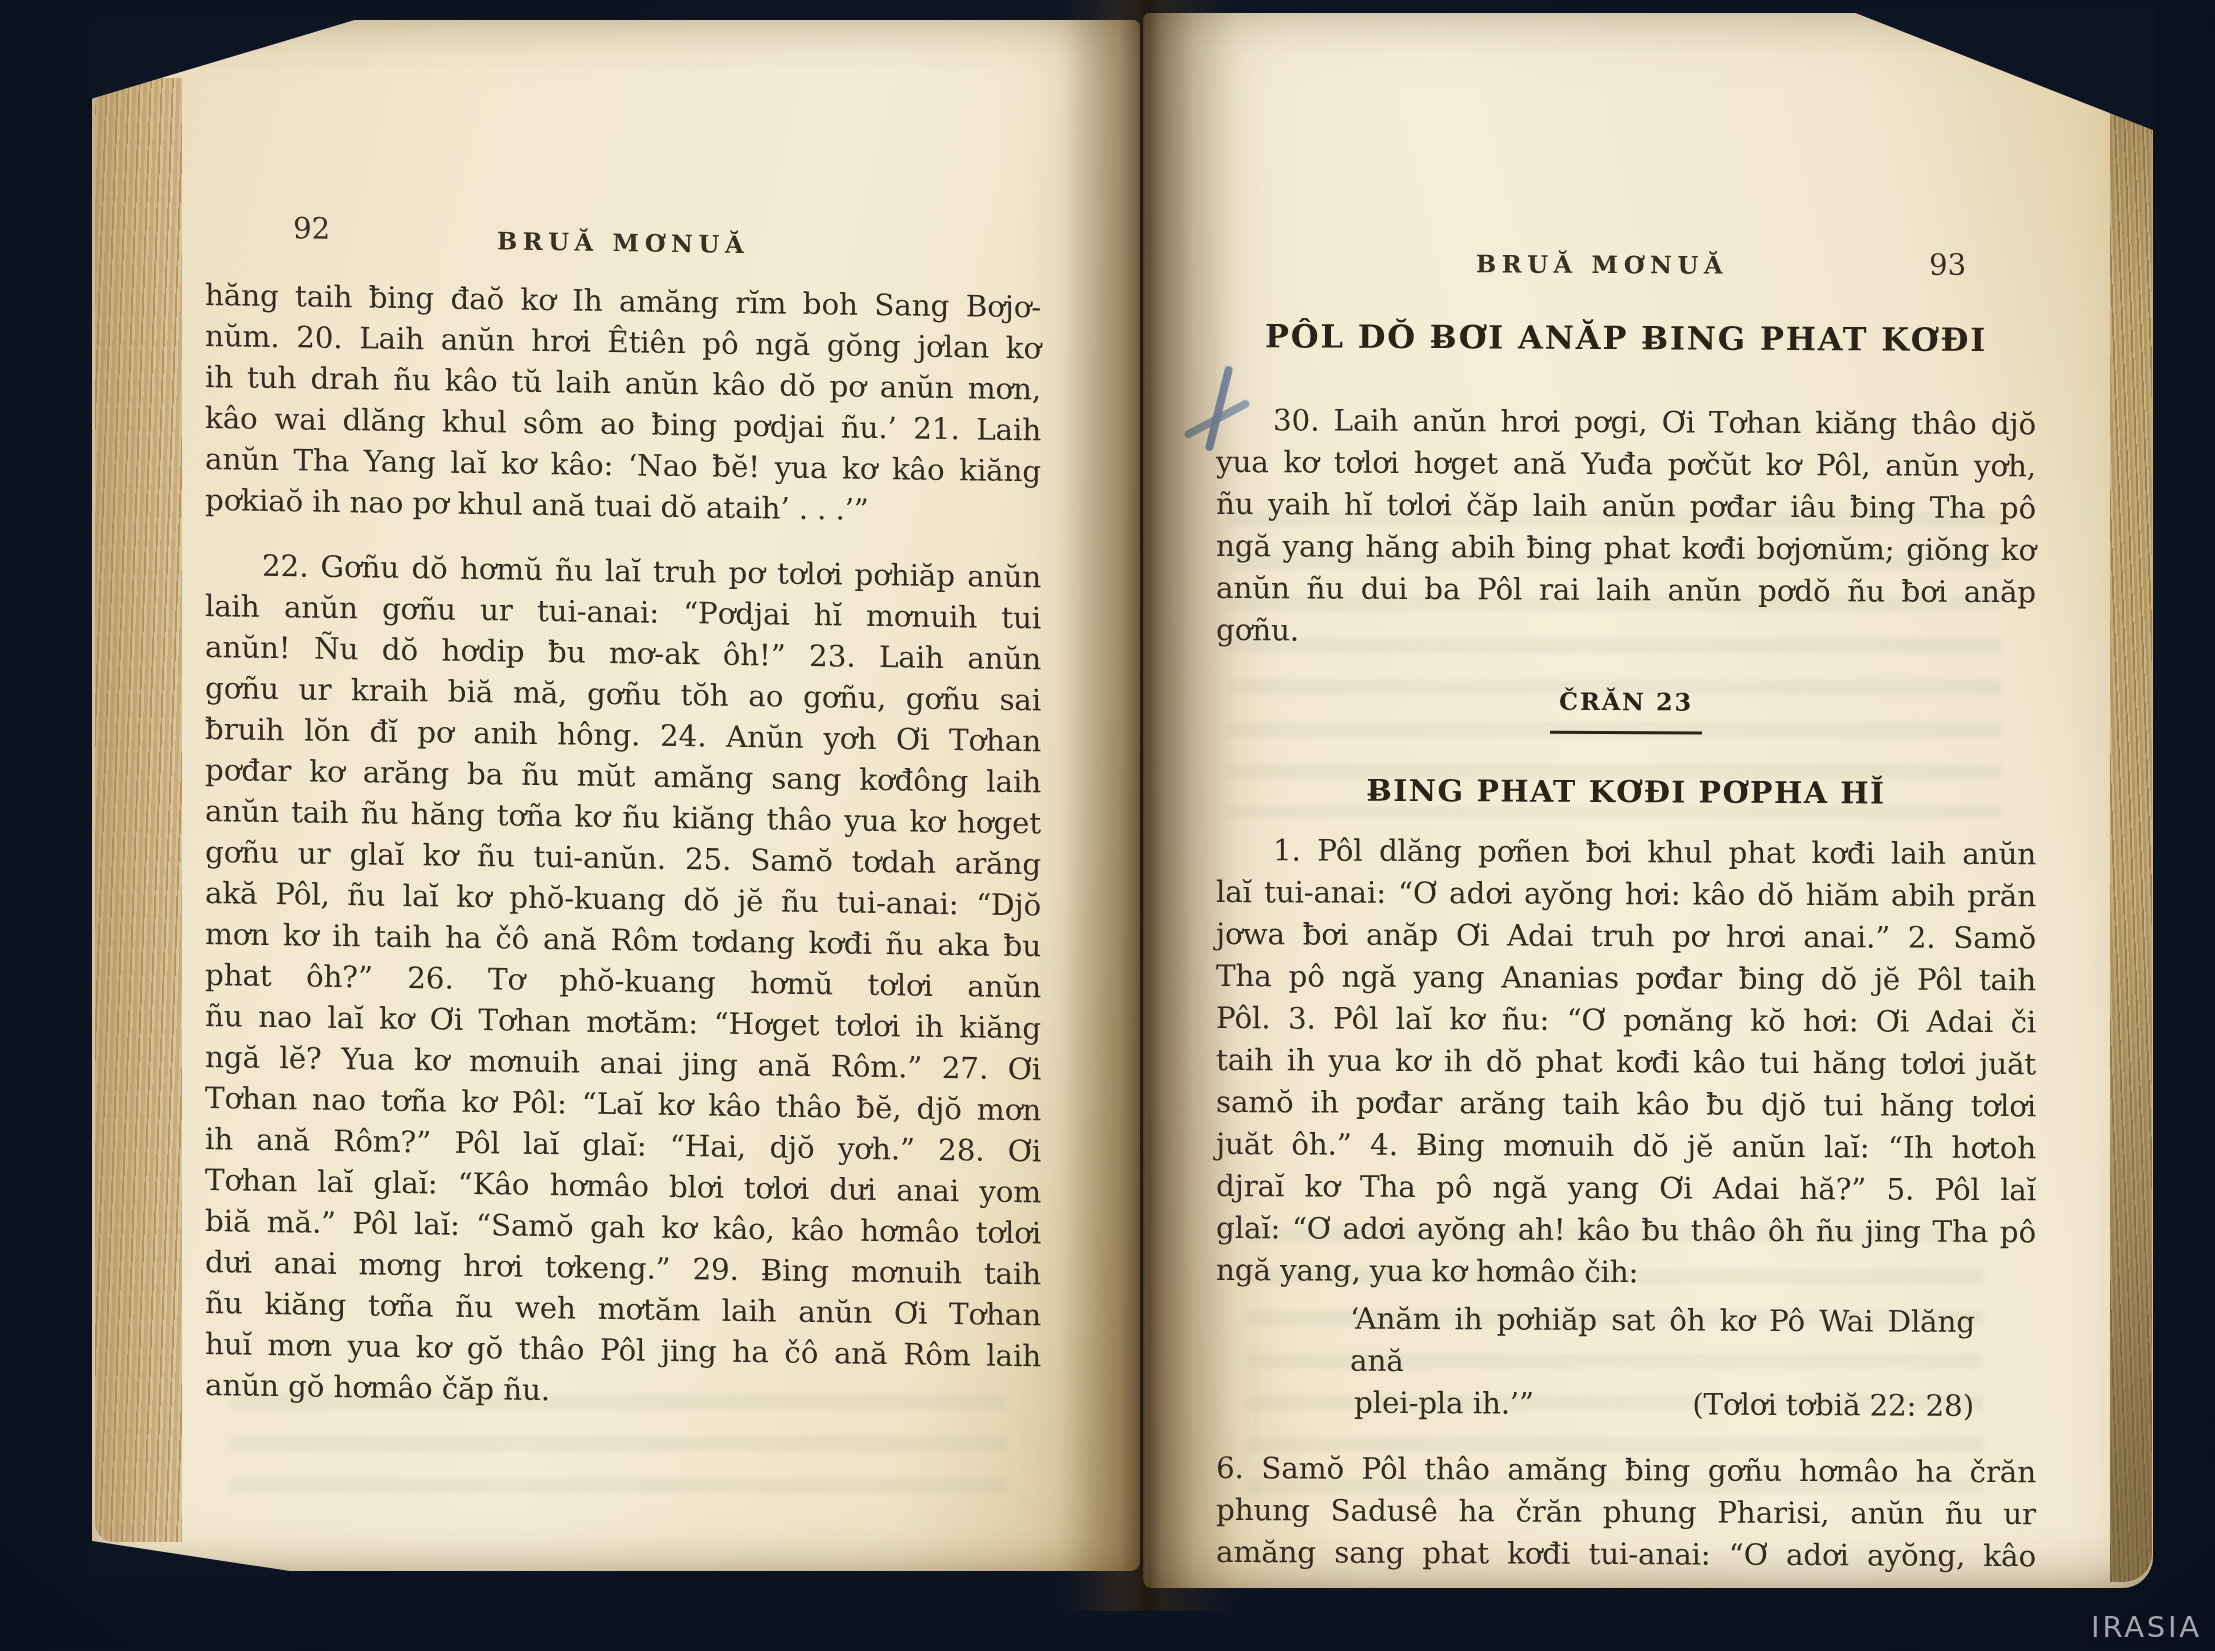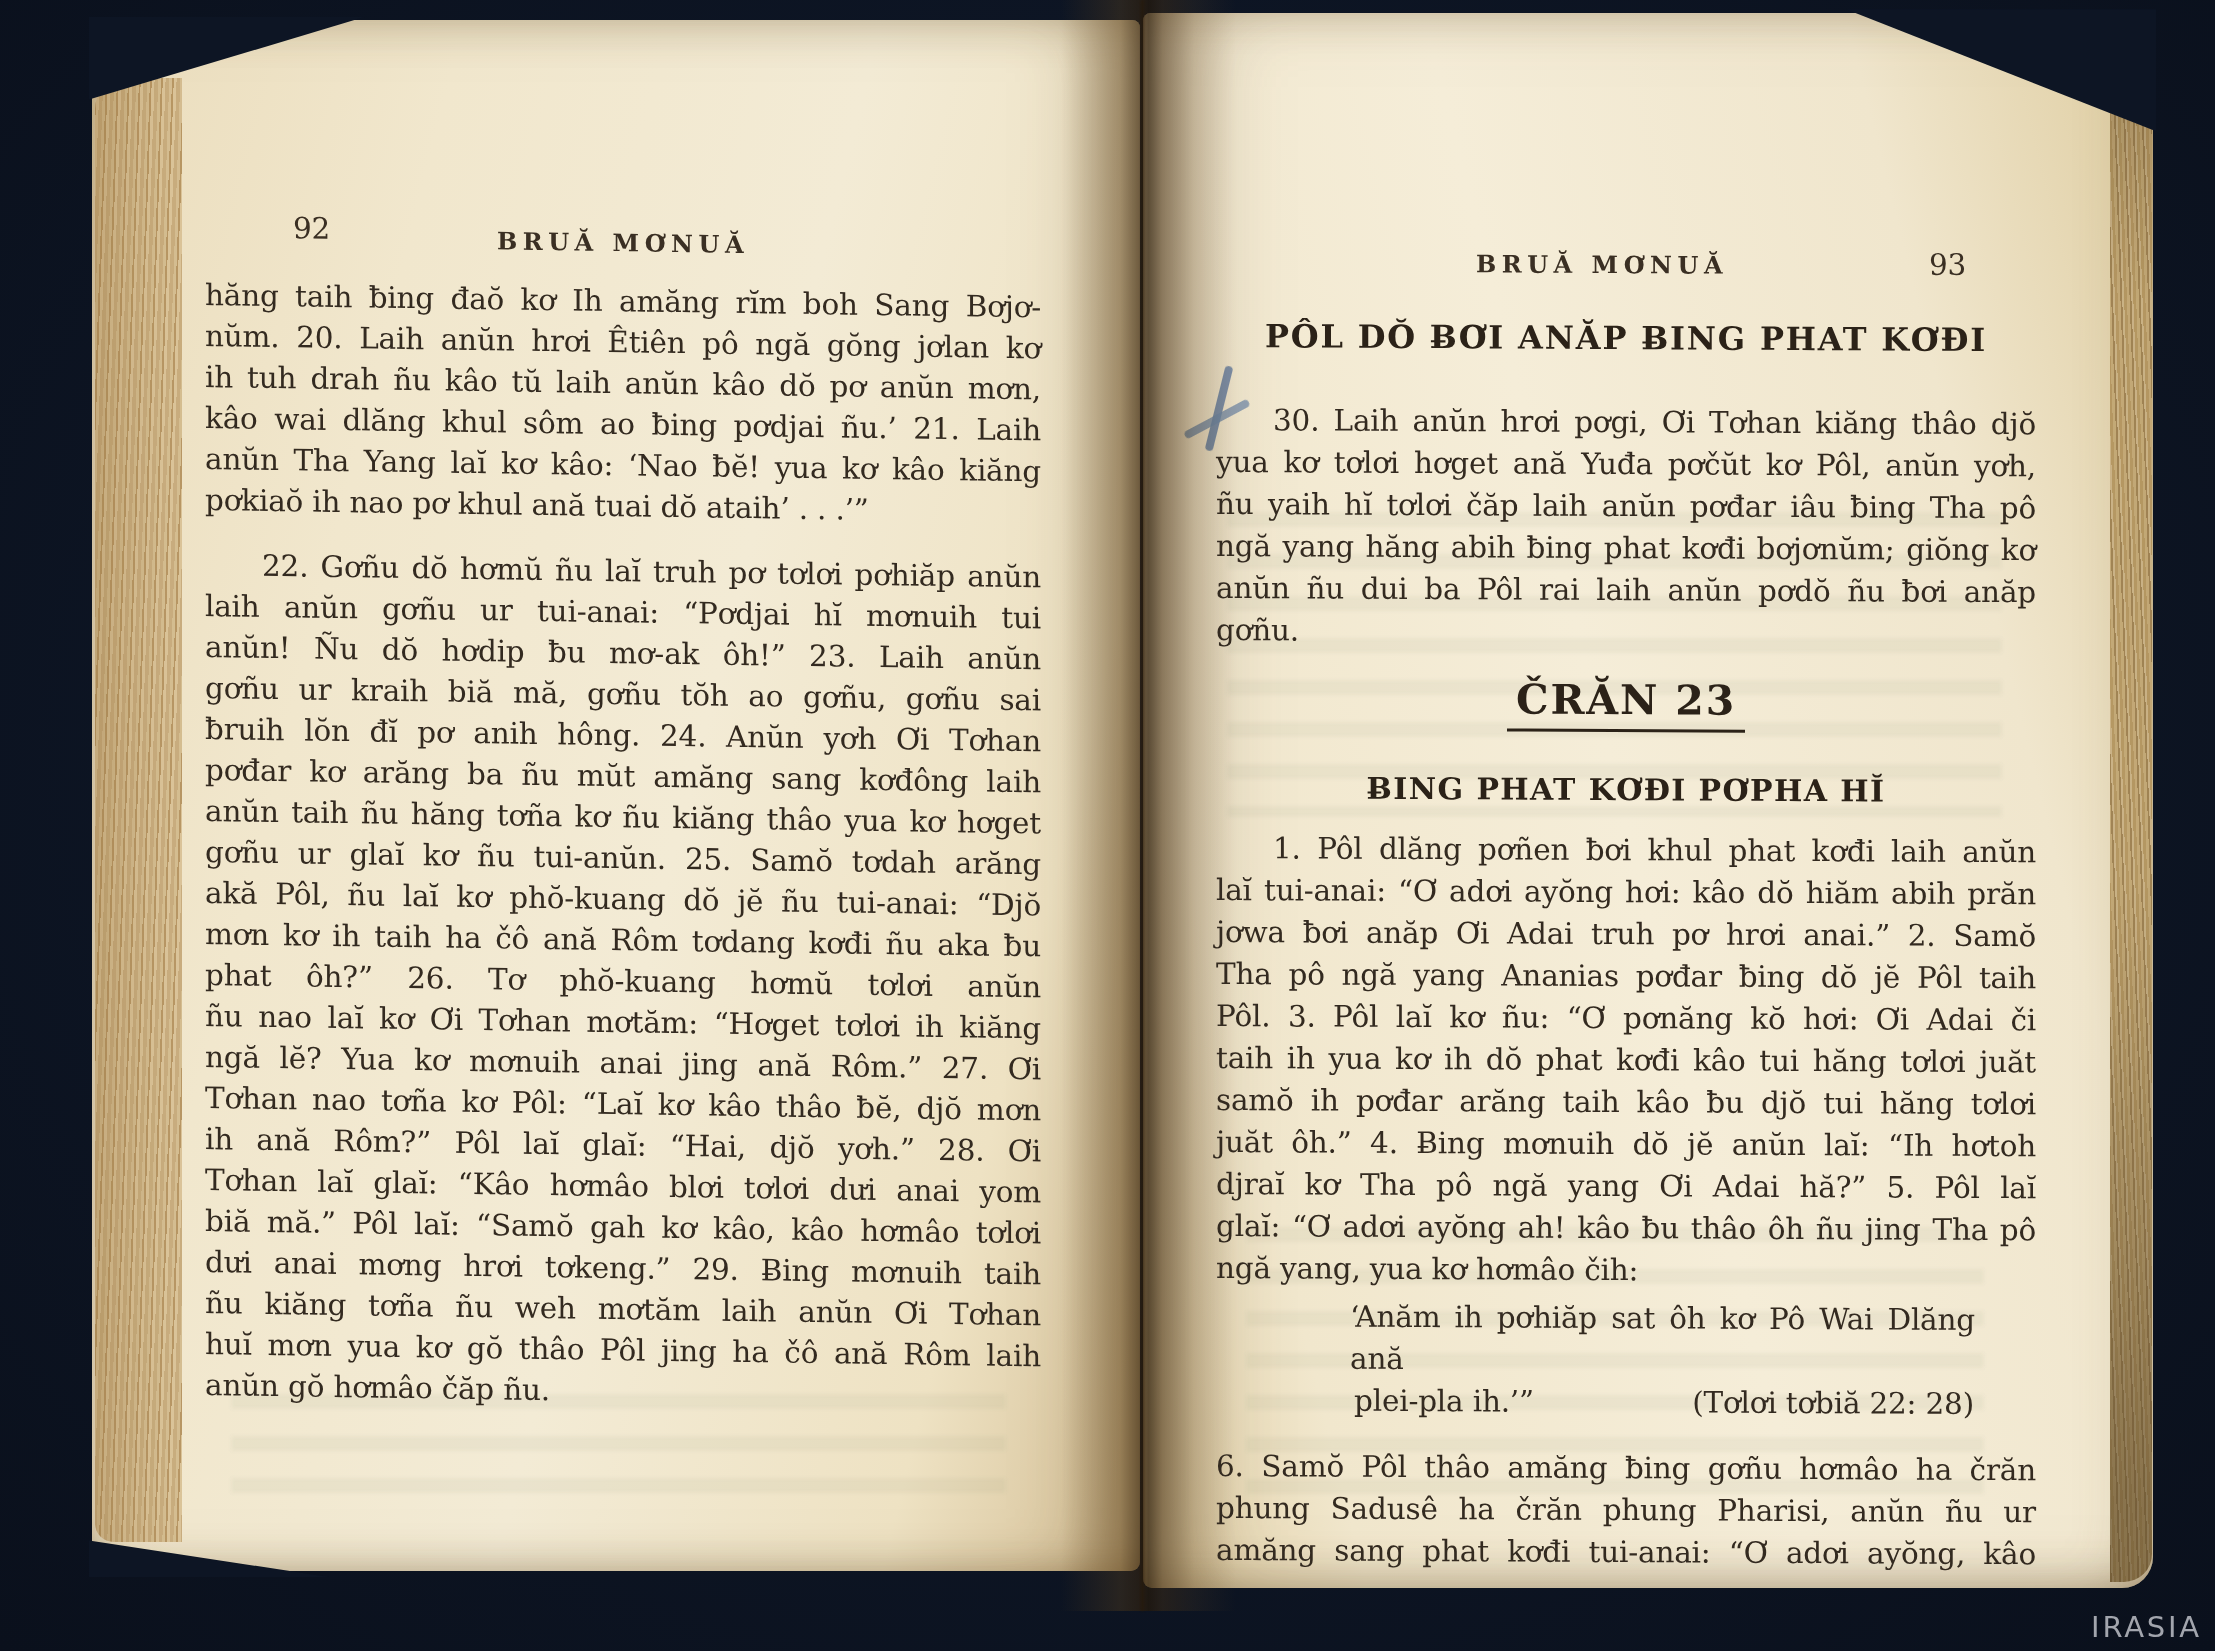--- a/index.html
+++ b/index.html
@@ -61,21 +61,21 @@
   .ln.e{text-align-last:left;}
   .ln.ind{text-indent:57px;}
   .pgap{height:24px;}
 
   .pagenum{position:absolute;font-size:29.5px;color:#3a2f23;}
   .running{position:absolute;width:100%;text-align:center;font-size:24px;font-weight:700;
            letter-spacing:5.5px;color:#3a2f23;}
 
   .h-main{font-size:32px;font-weight:700;letter-spacing:1.8px;text-align:center;line-height:44px;color:#2b2218;}
   .h-chap{margin-top:24px;text-align:center;line-height:46px;}
-  .h-chap span{display:inline-block;font-size:41px;font-weight:700;letter-spacing:1.8px;color:#2b2218;
+  .h-chap span{display:inline-block;font-size:24px;font-weight:700;letter-spacing:1.8px;color:#2b2218;
                border-bottom:3.7px solid #2b2218;padding:0 9.2px 5.5px;}
   .h-sub{margin-top:37px;font-size:30px;font-weight:700;letter-spacing:1.4px;text-align:center;line-height:42px;color:#2b2218;}
 
   .para30{margin-top:41px;}
   .para1{margin-top:18.5px;}
   .quote1{margin-top:5.5px;margin-left:134px;margin-right:61px;text-align:justify;text-align-last:justify;}
   .quote2{display:flex;justify-content:space-between;margin-left:138px;margin-right:62px;}
   .para6{margin-top:24px;}
 
   

